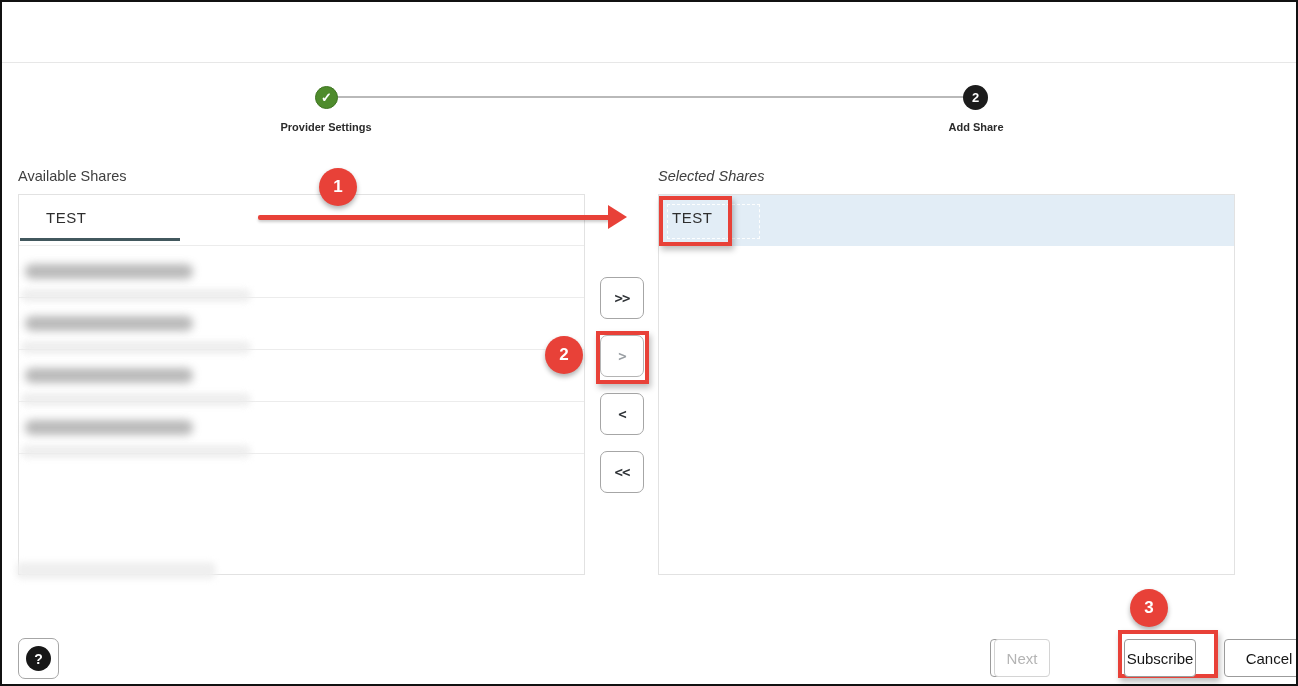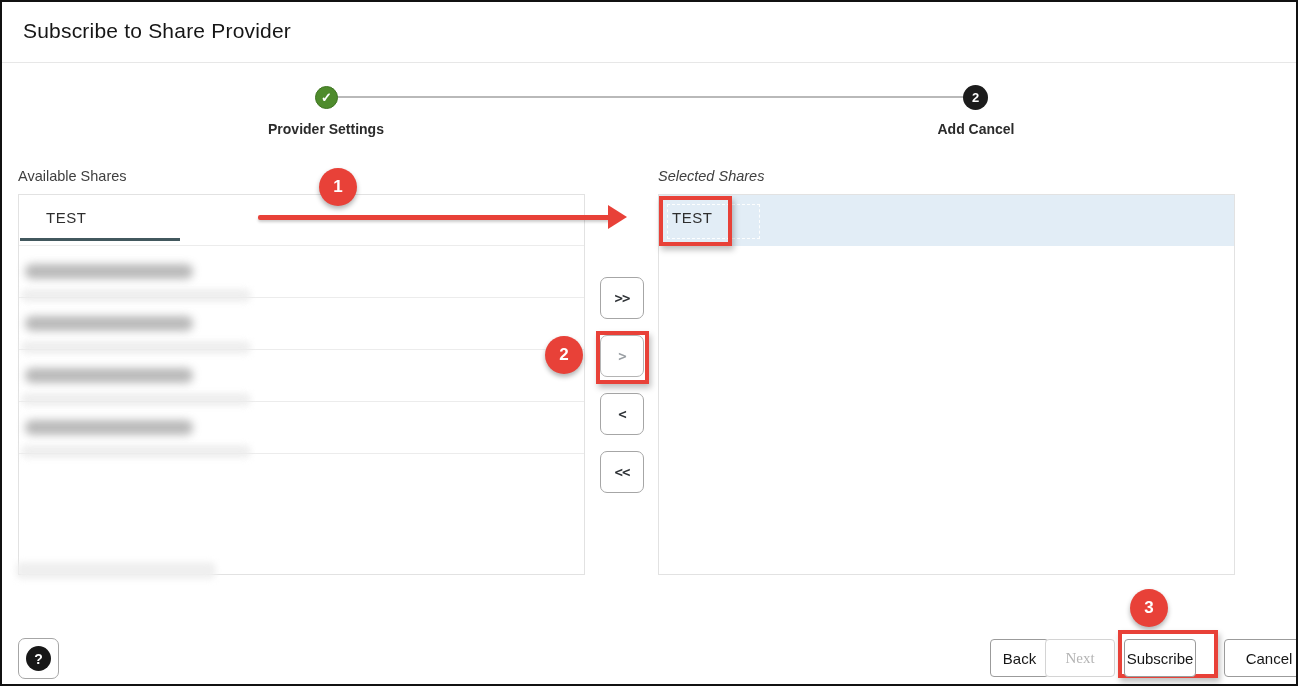--- a/index.html
+++ b/index.html
@@ -14,21 +14,21 @@
   
   .titlebar{ position:absolute; left:0; top:0; width:100%; height:60px; background:#fff; }
   .page-title{ position:absolute; left:21px; top:17px; font-size:21px; font-weight:400; color:#161616; letter-spacing:.2px; }
   .title-divider{ position:absolute; left:0; top:60px; width:100%; height:1px; background:#e7e7e7; }
 
   
   .step-line{ position:absolute; left:334px; top:94px; width:630px; height:2px; background:#b9b9b9; }
   .step-circle{ position:absolute; border-radius:50%; display:flex; align-items:center; justify-content:center; }
   .step-complete{ left:313px; top:84px; width:23px; height:23px; background:#4e8b2c; border:1px solid #3f7522; color:#fff; font-size:13px; font-weight:bold; }
   .step-current{ left:961px; top:83px; width:25px; height:25px; background:#1c1c1c; color:#fff; font-size:13px; font-weight:bold; }
-  .step-label{ position:absolute; top:119px; width:180px; text-align:center; font-size:14px; font-weight:bold; color:#2b2b2b; }
+  .step-label{ position:absolute; top:119px; width:180px; text-align:center; font-size:11px; font-weight:bold; color:#2b2b2b; }
   .step-label.one{ left:234px; }
   .step-label.two{ left:884px; }
 
   
   .section-label{ position:absolute; top:166px; font-size:14.5px; color:#3f3f3f; }
   .section-label.avail{ left:16px; }
   .section-label.sel{ left:656px;font-style:italic; }
 
   
   .panel{ position:absolute; top:192px; height:381px; background:#fff; border:1px solid #e2e2e2; }
@@ -59,21 +59,21 @@
   .xfer-btn.one-right{ top:333px; color:#9a9fa4; border-color:#b4b4b4; }
   .xfer-btn.one-left{ top:391px; }
   .xfer-btn.all-left{ top:449px; }
 
   
   .help-btn{ position:absolute; left:16px; top:636px; width:41px; height:41px; background:#fff; border:1px solid #a6a6a6; border-radius:7px; display:flex; align-items:center; justify-content:center; cursor:pointer; }
   .help-glyph{ width:25px; height:25px; border-radius:50%; background:#181818; color:#fff; font-size:14px; font-weight:bold; display:flex; align-items:center; justify-content:center; }
 
   .foot-btn{ position:absolute; top:637px; height:38px; background:#fff; border:1px solid #9b9b9b; border-radius:4px; font-family:"Liberation Sans",sans-serif; font-size:15px; color:#161616; cursor:pointer; }
   .foot-btn.back{ left:975px; width:59px;margin-left:13px; }
-  .foot-btn.next{ left:1043px; width:70px; color:#b4b4b4; border-color:#d4d4d4; cursor:default;font-family:Liberation Serif, serif; }
+  .foot-btn.next{ left:992px; width:56px; color:#b4b4b4; border-color:#d4d4d4; cursor:default; }
   .foot-btn.subscribe{ left:1122px; width:72px; }
   .foot-btn.cancel{ left:1222px; width:90px; }
 
   
   .callout{
     position:absolute; width:38px; height:38px; border-radius:50%;
     background:#e84138; color:#fff; font-size:17px; font-weight:bold;
     display:flex; align-items:center; justify-content:center;
     box-shadow:0 3px 5px rgba(0,0,0,.3);
   }
@@ -87,34 +87,31 @@
   .ann-rect.subscribe{ left:1116px; top:628px; width:100px; height:48px; }
 
   .ann-arrow-line{ position:absolute; left:256px; top:213px; width:353px; height:5px; background:#e84138; border-radius:2px; box-shadow:0 2px 3px rgba(0,0,0,.2); }
   .ann-arrow-head{ position:absolute; left:606px; top:203px; width:0; height:0; border-top:12px solid transparent; border-bottom:12px solid transparent; border-left:19px solid #e84138; }
 </style>
 </head>
 <body>
 
 <div class="window">
 
-  <div class="titlebar">
-    <div class="page-title">Subscribe to Share Provider</div>
-  </div>
   <div class="title-divider"></div>
 
   <div class="step-line"></div>
   <div class="step-circle step-complete">
     <span>✓</span>
   </div>
   <div class="step-label one">Provider Settings</div>
   <div class="step-circle step-current">
     <span>2</span>
   </div>
-  <div class="step-label two">Add Cancel</div>
+  <div class="step-label two">Add Share</div>
 
   <div class="section-label avail">Available Shares</div>
   <div class="section-label sel">Selected Shares</div>
 
   <div class="panel left">
     <div class="tab-row">
       <span class="tab-text">TEST</span>
       <div class="tab-underline"></div>
     </div>
     <div class="avail-item" style="top:51px;">

